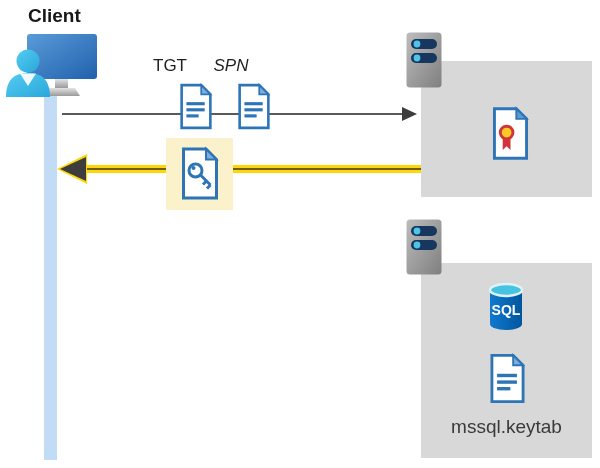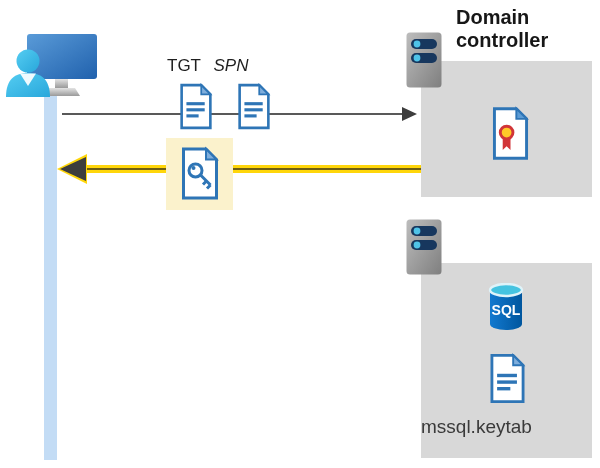--- a/index.html
+++ b/index.html
@@ -4,21 +4,21 @@
 <style>
   html,body{margin:0;padding:0;background:#fff;}
   #stage{
     position:relative;width:600px;height:468px;background:#ffffff;overflow:hidden;
     font-family:"Liberation Sans","DejaVu Sans",sans-serif;color:#1a1a1a;
   }
   .abs{position:absolute;}
   .title{font-weight:bold;font-size:19px;color:#171717;}
   .title-lg{font-weight:bold;font-size:20px;line-height:1.15;color:#171717;}
   .ticket-label{font-size:17px;color:#1f1f1f;text-align:center;}
-  .file-label{font-size:19px;color:#3a3a3a;text-align:left;}
+  .file-label{font-size:19px;color:#3a3a3a;text-align:center;}
 
   
   .timeline{left:44px;top:96px;width:13px;height:364px;background:#c3dcf5;}
 
   
   .gray-line{left:62px;top:113px;width:342px;height:2px;background:#595959;z-index:1;}
   .gray-head{left:402px;top:107px;width:0;height:0;
     border-top:7px solid transparent;border-bottom:7px solid transparent;
     border-left:15px solid #3d3d3d;z-index:1;}
 
@@ -40,20 +40,21 @@
   
   .highlight{left:166px;top:138px;width:67px;height:72px;background:#fbf2cc;z-index:2;}
 
   .icon{z-index:3;}
 </style>
 </head>
 <body>
 
 <div id="stage">
 
+  <div class="abs title" style="left:28px;top:5px;">Client</div>
 
   <svg class="abs icon" style="left:2px;top:30px;" width="100" height="70" viewBox="0 0 100 70">
     <defs>
       <linearGradient id="mon" x1="0" y1="0" x2="1" y2="1">
         <stop offset="0" stop-color="#5a9bd8"></stop>
           <stop offset="1" stop-color="#2061ad"></stop>
       </linearGradient>
       <linearGradient id="stand" x1="0" y1="0" x2="0" y2="1">
         <stop offset="0" stop-color="#e3e3e3"></stop>
           <stop offset="1" stop-color="#9a9a9a"></stop>
@@ -77,21 +78,21 @@
 
   <div class="abs timeline"></div>
 
   <div class="abs gray-line"></div>
   <div class="abs gray-head"></div>
 
   <div class="abs yellow-line"></div>
   <div class="abs yellow-head-outline"></div>
   <div class="abs yellow-head"></div>
 
-  <div class="abs ticket-label" style="left:163px;top:56px;width:42px;">TGT</div>
+  <div class="abs ticket-label" style="left:149px;top:56px;width:42px;">TGT</div>
   <div class="abs ticket-label" style="left:210px;top:56px;width:42px;font-style:italic;">SPN</div>
 
   <svg class="abs icon" style="left:179px;top:83px;" width="34" height="47" viewBox="0 0 38 54">
     <path d="M2.5,2.5 H25 L35.5,13 V51.5 H2.5 Z" fill="#ffffff" stroke="#2e75b6" stroke-width="3"></path>
     <polygon points="25,2.5 25,13 35.5,13" fill="#7faedc" stroke="#2e75b6" stroke-width="2"></polygon>
     <rect x="8" y="22" width="21" height="3.6" fill="#2e75b6"></rect>
     <rect x="8" y="29" width="21" height="3.6" fill="#2e75b6"></rect>
     <rect x="8" y="36" width="14" height="3.6" fill="#2e75b6"></rect>
   </svg>
 
@@ -110,21 +111,20 @@
     <g stroke="#2e75b6" stroke-width="3" fill="none">
       <circle cx="14.5" cy="24" r="6.5"></circle>
       <path d="M19.5,28.5 L29.5,38.5"></path>
       <path d="M25.5,34.5 L22,38"></path>
       <path d="M29.5,38.5 L26,42"></path>
     </g>
     <circle cx="12.5" cy="21.5" r="2" fill="#2e75b6"></circle>
   </svg>
 
   <div class="abs zone dc-zone"></div>
-  <div class="abs title-lg" style="left:456px;top:6px;width:136px;">Domain controller</div>
 
   <svg class="abs icon" style="left:406px;top:32px;" width="36" height="56" viewBox="0 0 36 56">
     <defs>
       <linearGradient id="srv" x1="0" y1="0" x2="1" y2="1">
         <stop offset="0" stop-color="#bdbdbd"></stop>
           <stop offset="1" stop-color="#7f7f7f"></stop>
       </linearGradient>
     </defs>
     <rect x="0.5" y="0.5" width="35" height="55" rx="3.5" fill="url(#srv)"></rect>
     <rect x="5" y="7" width="26" height="10" rx="5" fill="#17375e"></rect>

